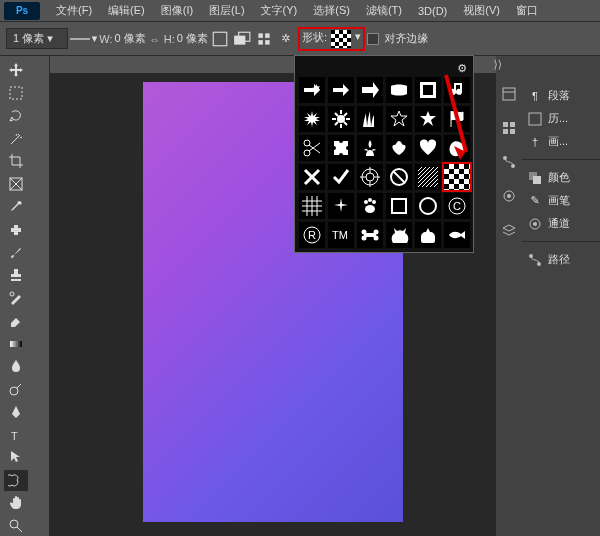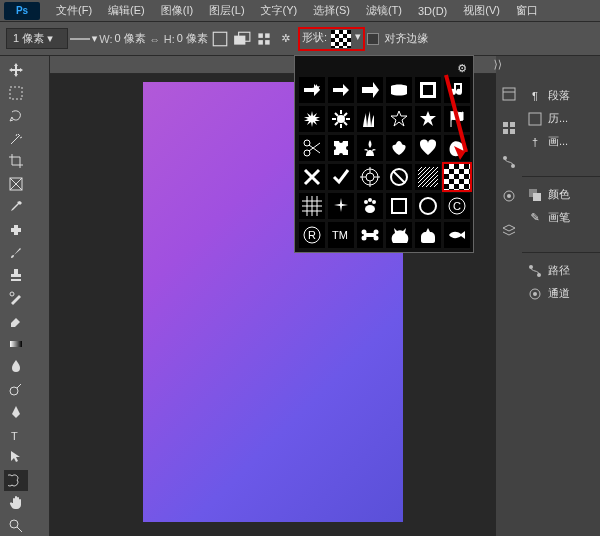--- a/index.html
+++ b/index.html
@@ -21,21 +21,21 @@
 .tool.sel{background:#2a2a2a}
 .tool svg{width:16px;height:16px}
 .canvas-area{flex:1;background:#282828;position:relative;display:flex;align-items:flex-start;justify-content:center;padding-top:8px}
 .ruler-h{position:absolute;top:0;left:18px;right:0;height:18px;background:#535353;border-bottom:1px solid #2a2a2a}
 .ruler-v{position:absolute;top:0;left:0;bottom:0;width:18px;background:#535353;border-right:1px solid #2a2a2a}
 .canvas{margin-left:18px;margin-top:18px;width:260px;height:440px;background:linear-gradient(135deg,#b259d8 0%,#a050e0 30%,#6c58e8 70%,#5a50d8 100%)}
 .rightbar{width:26px;background:#424242;display:flex;flex-direction:column;align-items:center;padding-top:30px;gap:18px}
 .rightbar .ric{width:16px;height:16px;display:flex;align-items:center;justify-content:center}
 .panels{width:78px;background:#424242;display:flex;flex-direction:column;padding-top:28px}
 .panel-item{display:flex;align-items:center;gap:6px;padding:4px 6px}
-.panel-item.sep{border-top:1px solid #2a2a2a;margin-top:23px;padding-top:10px}
+.panel-item.sep{border-top:1px solid #2a2a2a;margin-top:6px;padding-top:10px}
 .pic{width:14px;height:14px;display:flex;align-items:center;justify-content:center}
 .shapes-popup{position:absolute;top:55px;left:294px;width:180px;background:#111;border:1px solid #666;padding:4px;z-index:10}
 .shapes-head{display:flex;justify-content:flex-end;padding:2px}
 .shapes-grid{display:grid;grid-template-columns:repeat(6,26px);grid-auto-rows:26px;gap:3px}
 .sh{background:#000;display:flex;align-items:center;justify-content:center;color:#fff}
 .sh svg{width:20px;height:20px;fill:#fff}
 .sh.hl{outline:2px solid #d00;outline-offset:0}
 .sh.checker{background:repeating-conic-gradient(#fff 0 25%,#000 0 50%) 0 0/10px 10px}
 .arrow-anno{position:absolute;top:70px;left:438px;width:40px;height:100px;z-index:11;pointer-events:none}
 .arrow-anno svg{width:40px;height:100px}
@@ -281,39 +281,39 @@
             <rect x="1" y="1" width="8" height="8" fill="#888"></rect>
             <rect x="5" y="5" width="8" height="8" fill="#ccc"></rect>
           </svg>
         </span>
         <span>颜色</span>
       </div>
     <div class="panel-item">
         <span class="pic">✎</span>
         <span>画笔</span>
       </div>
+    <div class="panel-item">
+        <span class="pic">
+          <svg viewBox="0 0 14 14">
+            <circle cx="7" cy="7" r="5" fill="none" stroke="#bbb"></circle>
+            <circle cx="7" cy="7" r="2" fill="#bbb"></circle>
+          </svg>
+        </span>
+        <span>通道</span>
+      </div>
     <div class="panel-item sep">
         <span class="pic">
           <svg viewBox="0 0 14 14">
             <circle cx="3" cy="3" r="2" fill="#bbb"></circle>
             <circle cx="11" cy="11" r="2" fill="#bbb"></circle>
             <path d="M3 3c0 6 8 2 8 8" stroke="#bbb" fill="none"></path>
           </svg>
         </span>
         <span>路径</span>
       </div>
-    <div class="panel-item">
-        <span class="pic">
-          <svg viewBox="0 0 14 14">
-            <circle cx="7" cy="7" r="5" fill="none" stroke="#bbb"></circle>
-            <circle cx="7" cy="7" r="2" fill="#bbb"></circle>
-          </svg>
-        </span>
-        <span>通道</span>
-      </div>
   </div>
 </div>
 
 <div class="collapse">⟩⟩</div>
 
 <div class="shapes-popup">
   <div class="shapes-head">
       <span>⚙</span>
     </div>
   <div class="shapes-grid">

